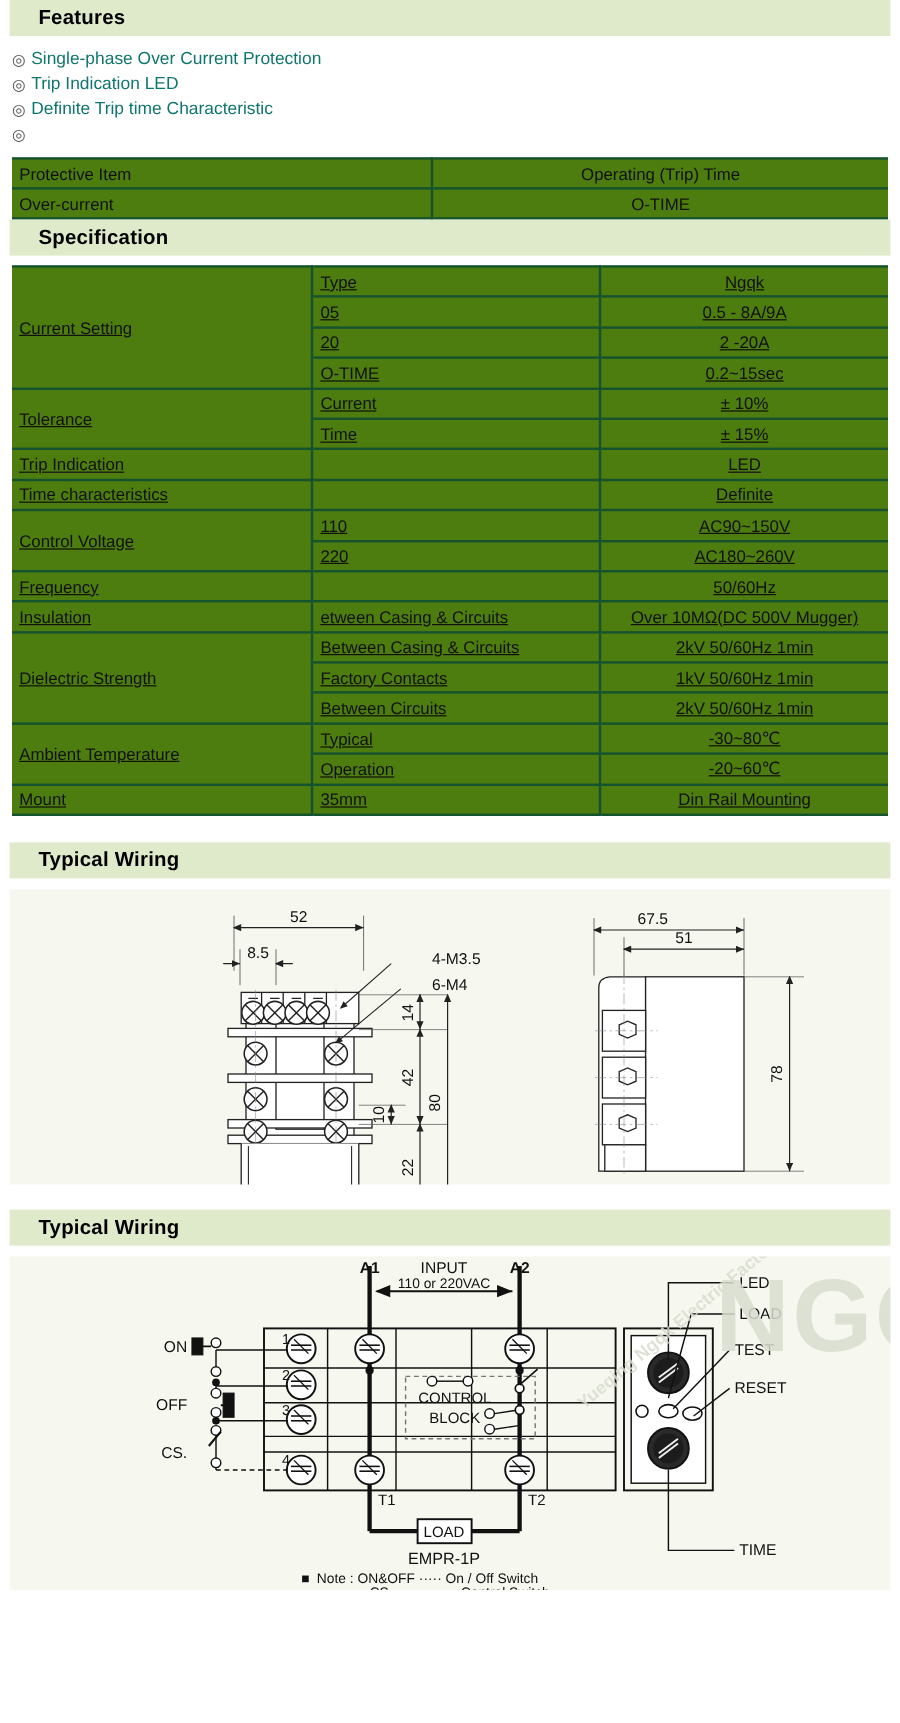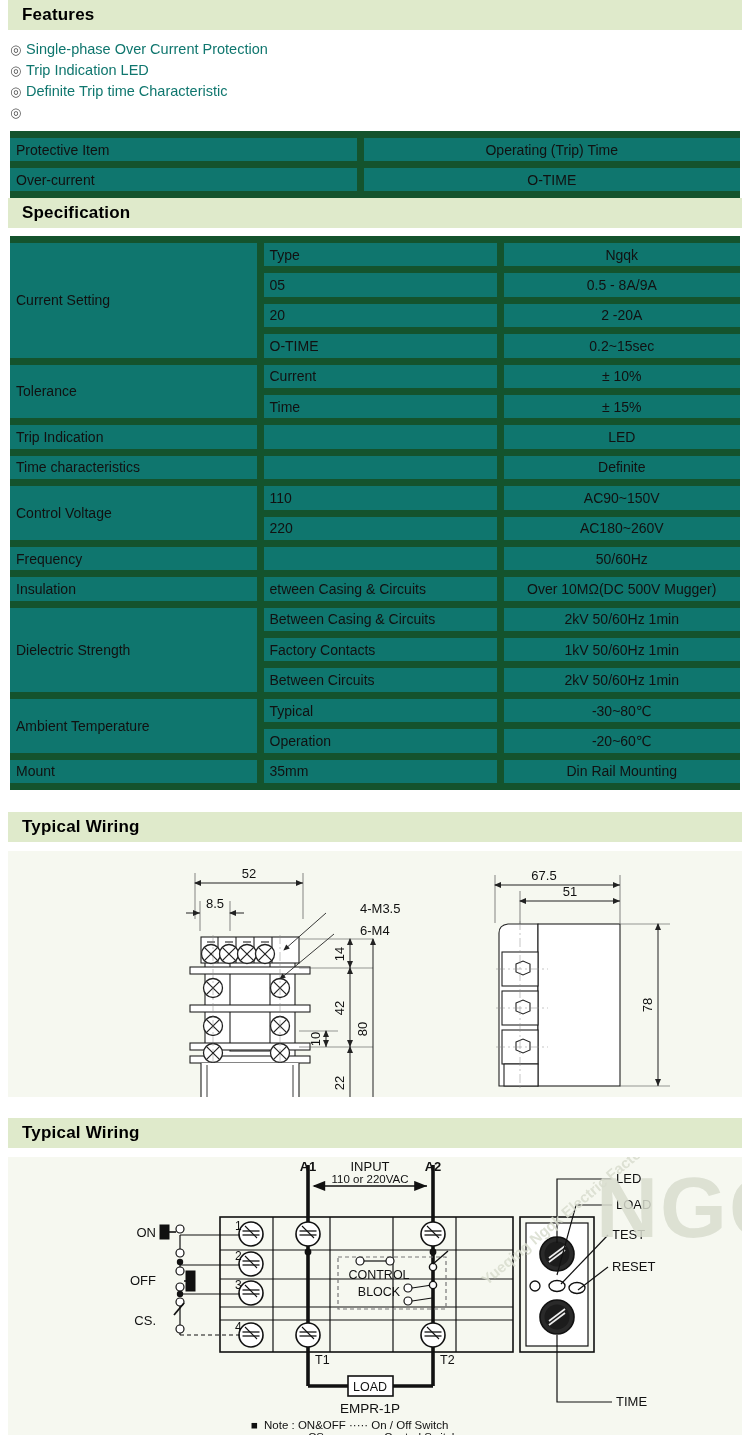--- a/index.html
+++ b/index.html
@@ -6,49 +6,49 @@
   body{
     width:750px;height:1436px;position:relative;overflow:hidden;
     font-family:"Liberation Sans","DejaVu Sans",sans-serif;
     color:#111;
   }
   .page{width:750px;height:1436px;position:relative;}
 
   
   .sec-head{
     background:#dfeacb;margin:0 8px;height:30px;display:flex;align-items:center;
-    padding-left:14px;box-sizing:border-box;
+    padding-left:24px;box-sizing:border-box;
   }
   .sec-head .t{font-size:17px;font-weight:bold;letter-spacing:.2px;color:#000;}
 
   
   .features{margin:9px 0 0 10px;}
   .feat-row{display:flex;align-items:center;height:20px;margin-bottom:1px;}
   .bullet{font-size:13px;color:#555;width:16px;line-height:1;}
   .feat-txt{font-size:14.5px;color:#0f766e;}
 
   
   table{border-collapse:collapse;table-layout:fixed;}
   .tbl{margin:8px 10px 0 10px;width:730px;border-top:1.6px solid #555;border-bottom:1.6px solid #555;}
   .tbl td{
-    border:7px solid #14532d;font-size:14px;padding:1px 6px;height:20px;
-    background:#0f766e;color:#111;
+    border:2px solid #14532d;font-size:14px;padding:1px 6px;height:20px;
+    background:#4d7c0f;color:#111;
   }
   .tbl td.l{text-align:left;}
   .tbl td.c{text-align:center;}
   .tbl tr td:first-child{border-left:none;}
   .tbl tr td:last-child{border-right:none;}
 
   
   .prot{margin-top:9px;}
   .prot td{height:21px;}
 
   
   .spec{margin-top:8px;}
-  .spec td{height:21.4px;}
+  .spec td{height:21.4px;text-decoration:underline;}
 
   
   .panel{
     margin:9px 8px 0 8px;background:#f6f8f0;position:relative;overflow:hidden;
   }
   .panel.draw{height:246px;}
   .panel.wire{height:278px;}
   .panel svg{display:block;}
 
   .wm{

